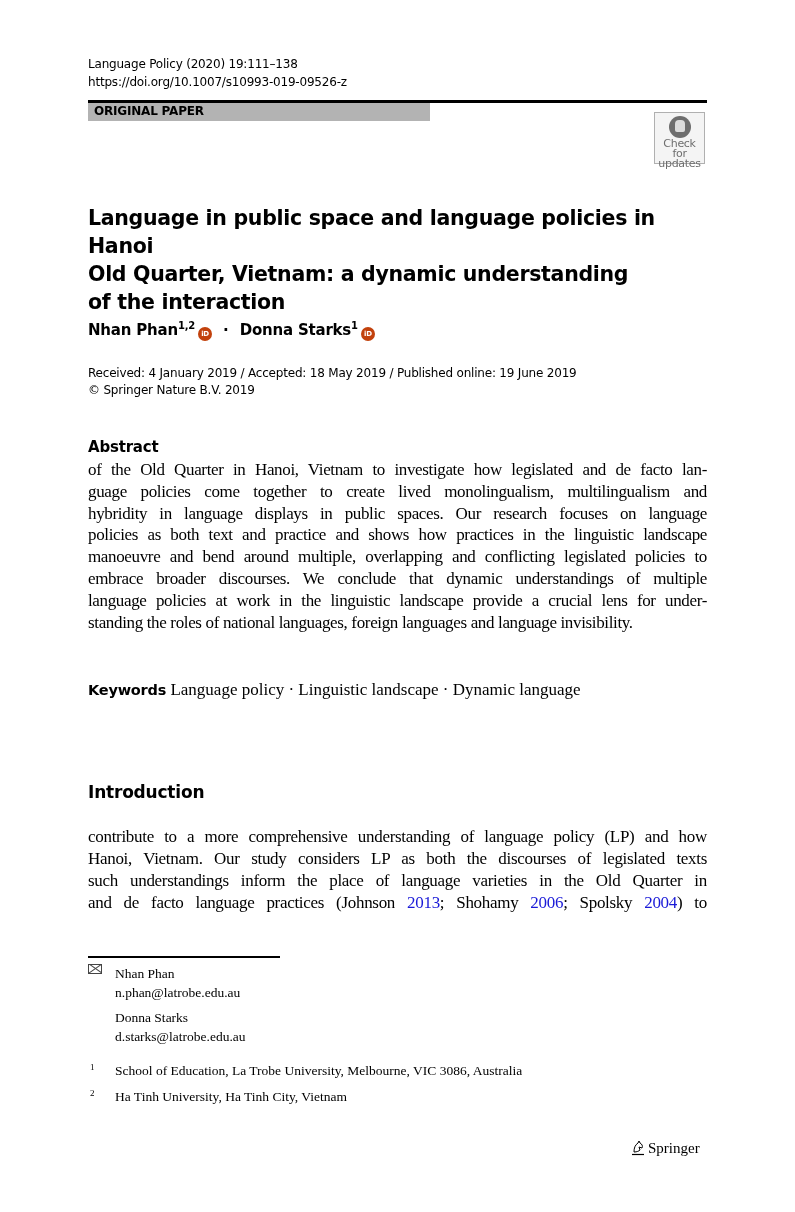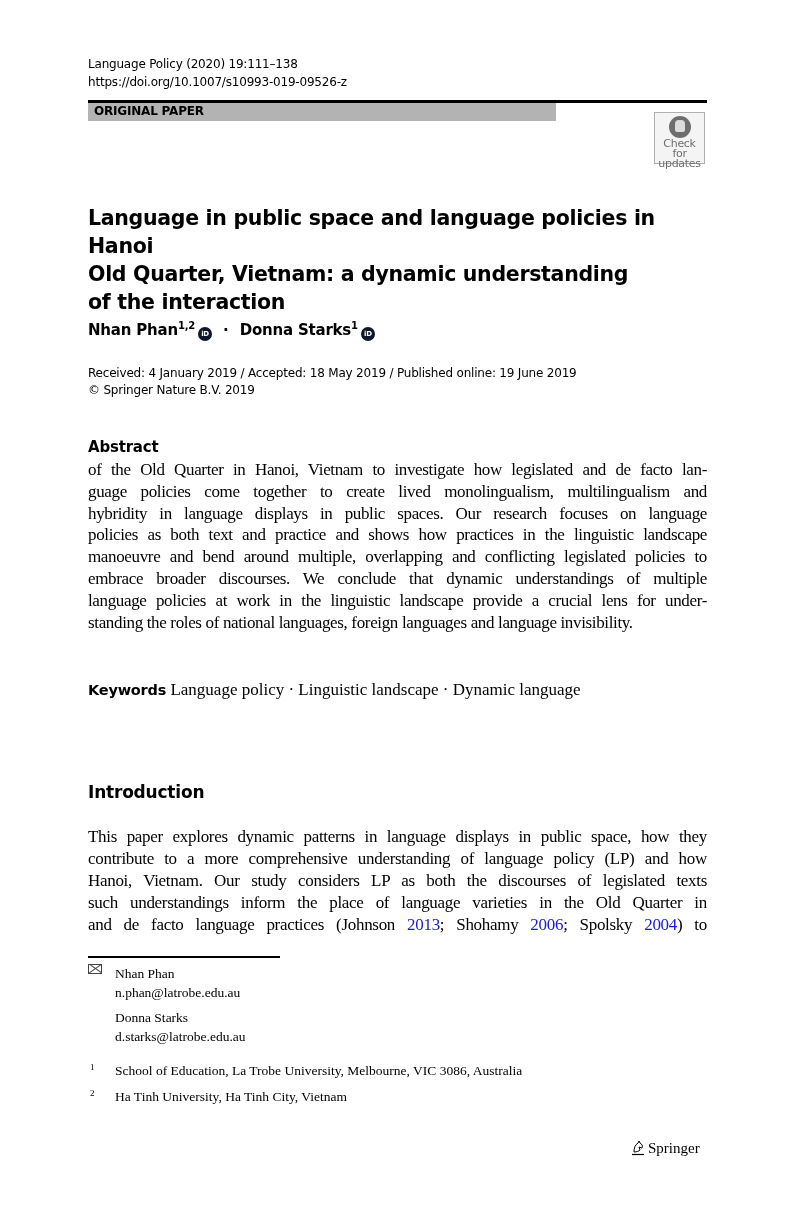--- a/index.html
+++ b/index.html
@@ -3,32 +3,32 @@
   <meta charset="utf-8">
   <style>
     html, body { margin: 0; padding: 0; background: #ffffff; }
     body { width: 795px; height: 1212px; position: relative; overflow: hidden; color: #000; }
     .sans { font-family: "DejaVu Sans", "Liberation Sans", sans-serif; }
     .serif { font-family: "Liberation Serif", "DejaVu Serif", serif; }
     .abs { position: absolute; }
 
     #journal { left: 88px; top: 55px; font-size: 12px; line-height: 18px; letter-spacing: -0.2px; }
     #top-rule { left: 88px; top: 100px; width: 619px; height: 3px; background: #000; }
-    #type-bar { left: 88px; top: 103px; width: 468px; height: 18px; background: #b3b3b3; }
+    #type-bar { left: 88px; top: 103px; width: 342px; height: 18px; background: #b3b3b3; }
     #type-bar span { position: absolute; left: 6px; top: 1px; font-size: 12px; font-weight: bold; letter-spacing: -0.2px; }
 
     #check-updates { left: 654px; top: 112px; width: 51px; height: 52px; border: 1px solid #b0b0b0; background: #f4f4f4; box-sizing: border-box; text-align: center; }
     #check-updates .circ { width: 22px; height: 22px; border-radius: 50%; background: #6e6e6e; margin: 3px auto 0; position: relative; }
     #check-updates .circ::after { content: ""; position: absolute; left: 6px; top: 4px; width: 10px; height: 12px; background: #dcdcdc; border-radius: 4px 4px 2px 2px; }
     #check-updates .txt { font-size: 11px; line-height: 10px; color: #6e6e6e; margin-top: 1px; letter-spacing: -0.3px; }
 
     #title { left: 88px; top: 204px; width: 600px; font-size: 20.5px; line-height: 28px; font-weight: bold; letter-spacing: -0.3px; }
     #authors { left: 88px; top: 314px; font-size: 15px; font-weight: bold; line-height: 24px; letter-spacing: -0.2px; }
     #authors sup { font-size: 10px; vertical-align: 6px; }
-    .orcid { display: inline-block; width: 14px; height: 14px; border-radius: 50%; background: #0f172a; color: #fff; font-size: 7px; line-height: 14px; text-align: center; vertical-align: -1px; font-weight: bold; margin-left: 3px; }
+    .orcid { display: inline-block; width: 14px; height: 14px; border-radius: 50%; background: #c2410c; color: #fff; font-size: 7px; line-height: 14px; text-align: center; vertical-align: -1px; font-weight: bold; margin-left: 3px; }
     .dot-sep { margin: 0 6px; }
 
     #dates { left: 88px; top: 365px; font-size: 12px; line-height: 17px; letter-spacing: -0.2px; }
 
     #abstract-head { left: 88px; top: 438px; font-size: 15px; font-weight: bold; letter-spacing: -0.2px; }
     .just { text-align: justify; text-align-last: justify; }
     #abstract-body { left: 88px; top: 459px; width: 619px; font-size: 17px; line-height: 21.8px; letter-spacing: -0.35px; }
     #abstract-body div { white-space: nowrap; height: 21.8px; }
     #abstract-body div.last { text-align-last: left; }
 
@@ -100,21 +100,20 @@
   <div class="just">language policies at work in the linguistic landscape provide a crucial lens for under-</div>
   <div class="last">standing the roles of national languages, foreign languages and language invisibility.</div>
 </div>
 
 <div id="keywords" class="abs serif">
   <div><span class="kw-label sans">Keywords</span>&nbsp;<span>Language policy · Linguistic landscape · Dynamic language</span></div>
 </div>
 
 <div id="intro-head" class="abs sans">Introduction</div>
 <div id="intro-body" class="abs serif">
-  <div class="just">This paper explores dynamic patterns in language displays in public space, how they</div>
   <div class="just">contribute to a more comprehensive understanding of language policy (LP) and how</div>
   <div class="just">Hanoi, Vietnam. Our study considers LP as both the discourses of legislated texts</div>
   <div class="just">such understandings inform the place of language varieties in the Old Quarter in</div>
   <div class="just"><span>and de facto language practices (Johnson </span><span class="cite">2013</span><span>; Shohamy </span><span class="cite">2006</span><span>; Spolsky </span><span class="cite">2004</span><span>) to</span></div>
 </div>
 
 <div id="foot-rule" class="abs"></div>
 <div id="footnotes" class="abs serif">
   <div class="row">
     <span class="mark envelope"></span>

